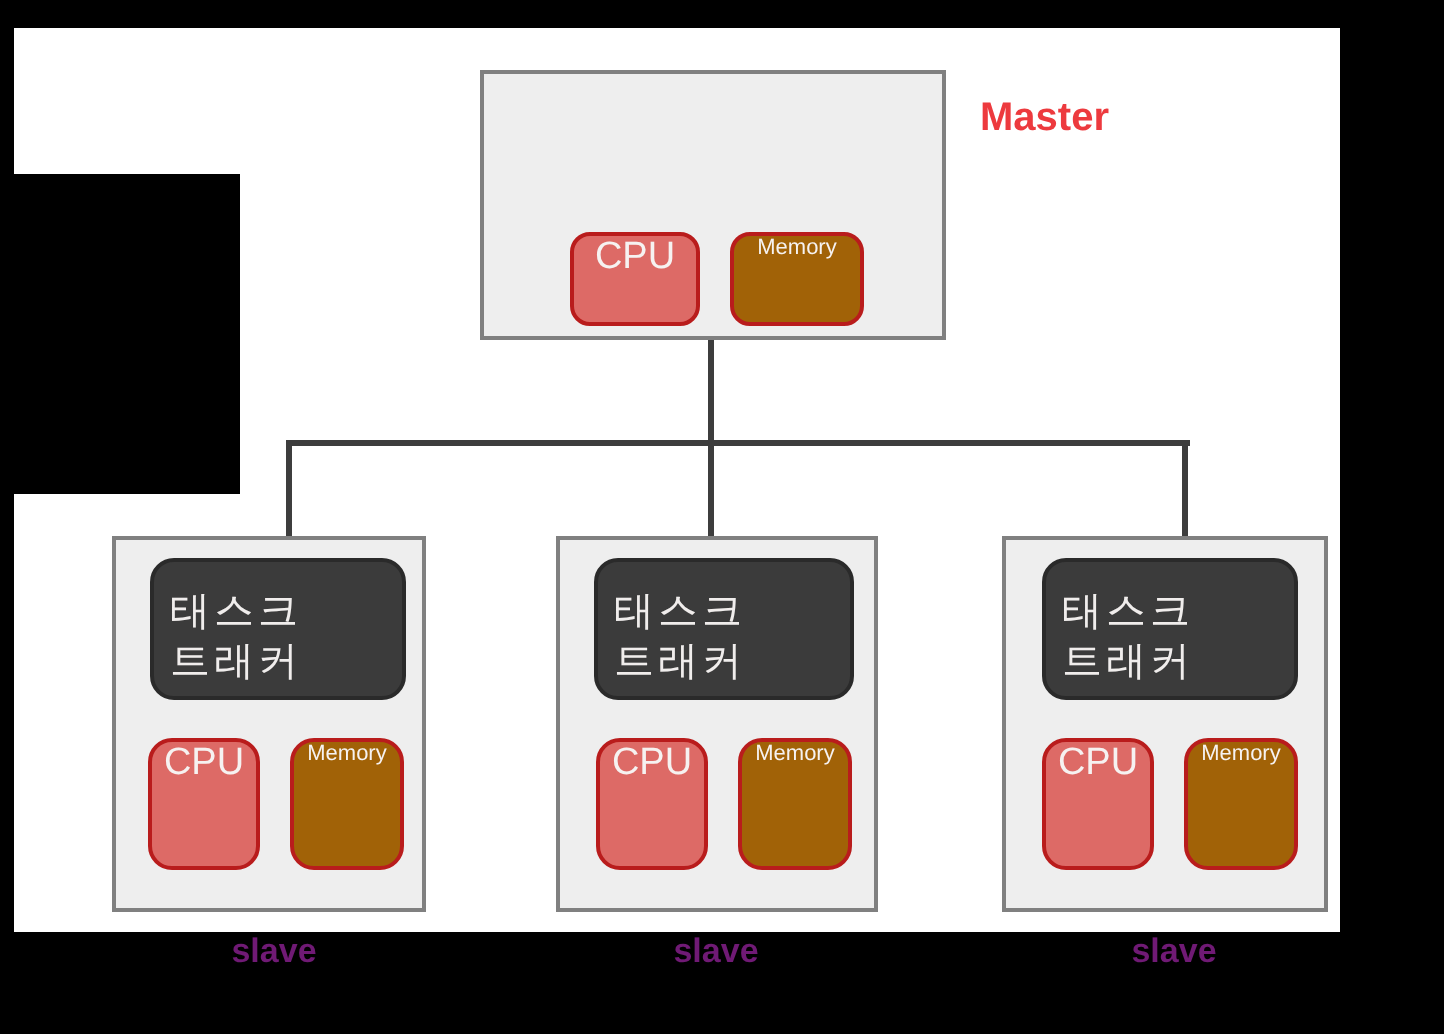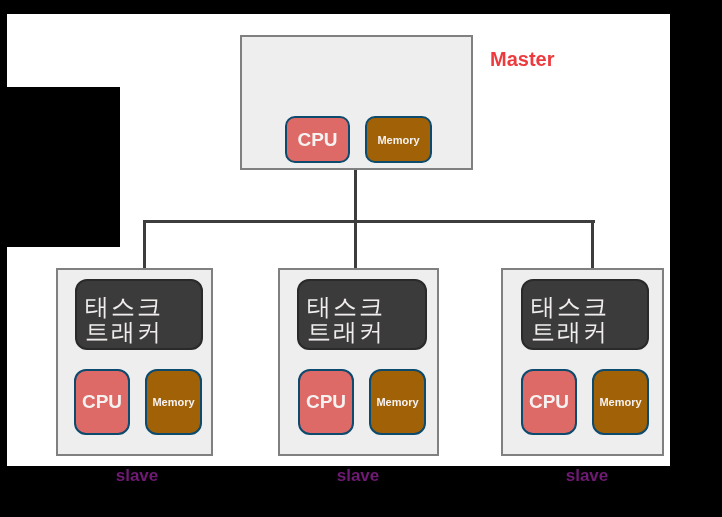--- a/index.html
+++ b/index.html
@@ -18,27 +18,26 @@
   .dark-rect{
     position:absolute;background:#3b3b3b;border:2px solid #2a2a2a;
     border-radius:12px;color:#f0edec;
   }
   .master-dark{
     display:flex;align-items:center;justify-content:center;
     font-size:26px;letter-spacing:3px;
   }
   .worker-dark{
     display:flex;flex-direction:column;justify-content:flex-end;
-    padding:0 0 4px 8px;font-size:24px;line-height:25px;letter-spacing:2px;
+    padding:0 0 4px 8px;font-size:20px;line-height:25px;letter-spacing:2px;
   }
   .chip{
-    position:absolute;border:2px solid #0c4a6e;border-radius:10px;
-    display:flex;align-items:center;justify-content:center;
+    position:absolute;border:2px solid #b91c1c;border-radius:10px;
+    display:flex;justify-content:center;
     color:#f6f2f1;
-    font-weight:bold;
   }
   .chip-cpu{background:#dd6a66;font-size:19px;}
   .chip-mem{background:#a16207;font-size:11px;}
   .master-label{
     position:absolute;left:490px;top:48px;
     color:#ed3a3e;font-size:20px;font-weight:600;
   }
   .slave-label{
     position:absolute;top:466px;transform:translateX(-50%);
     color:#701a75;font-size:17px;font-weight:bold;

